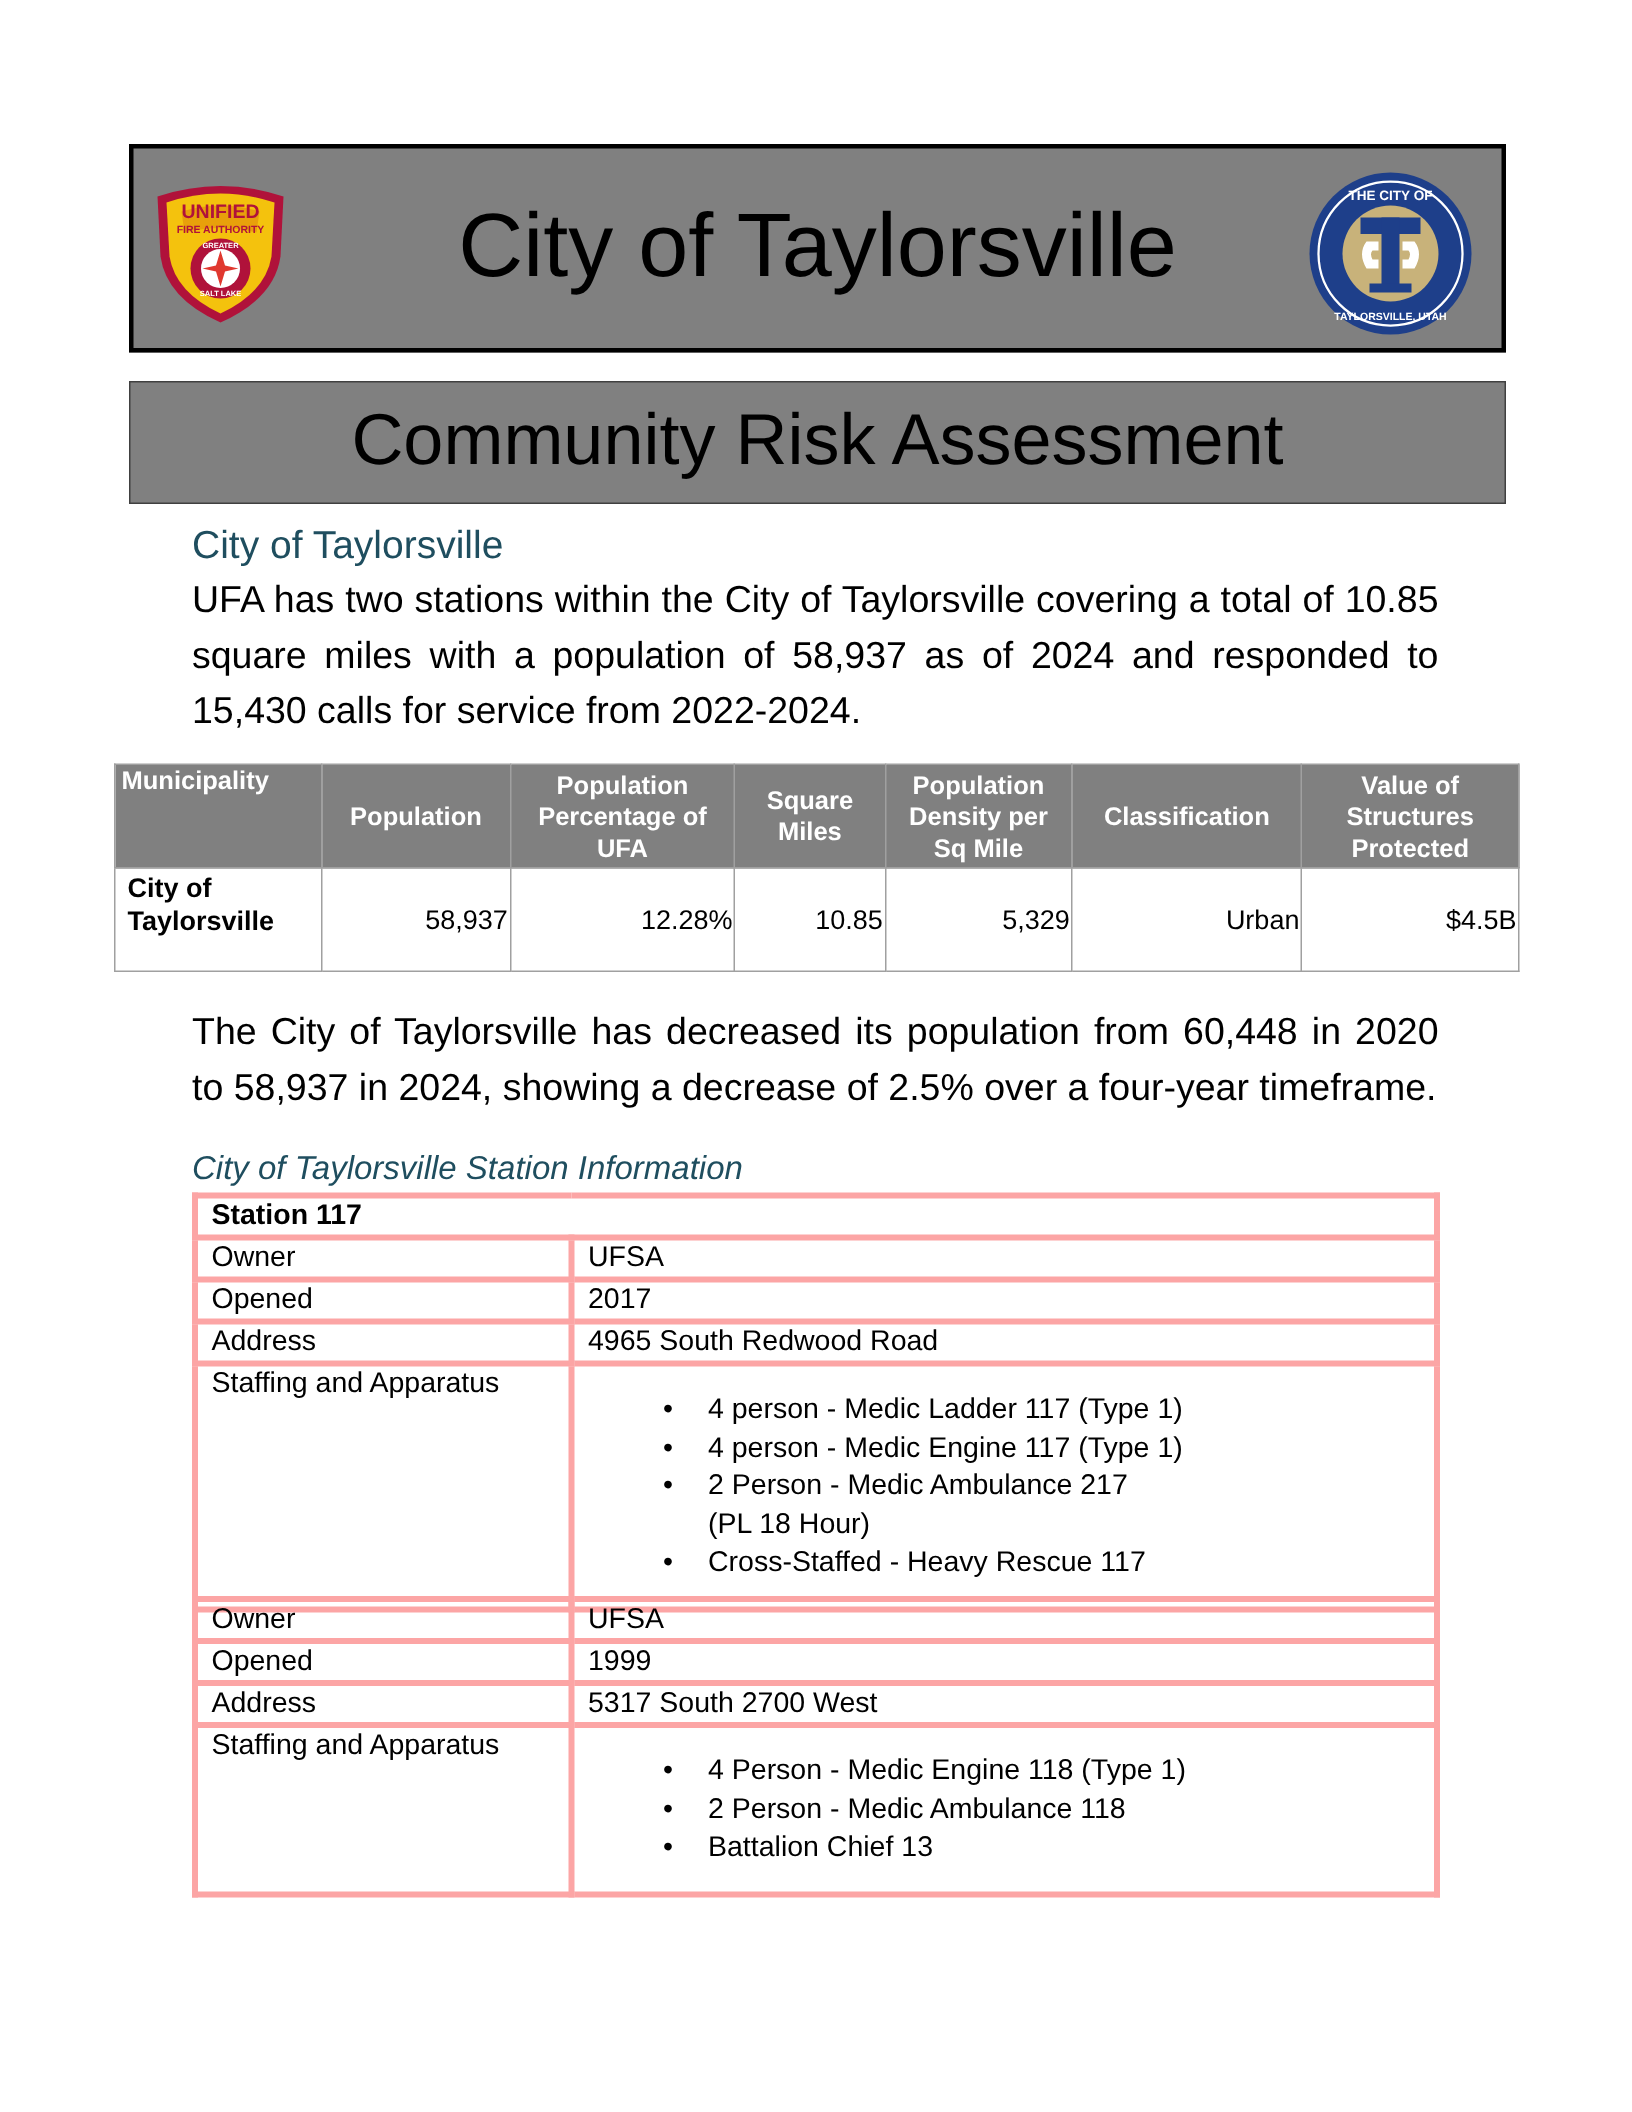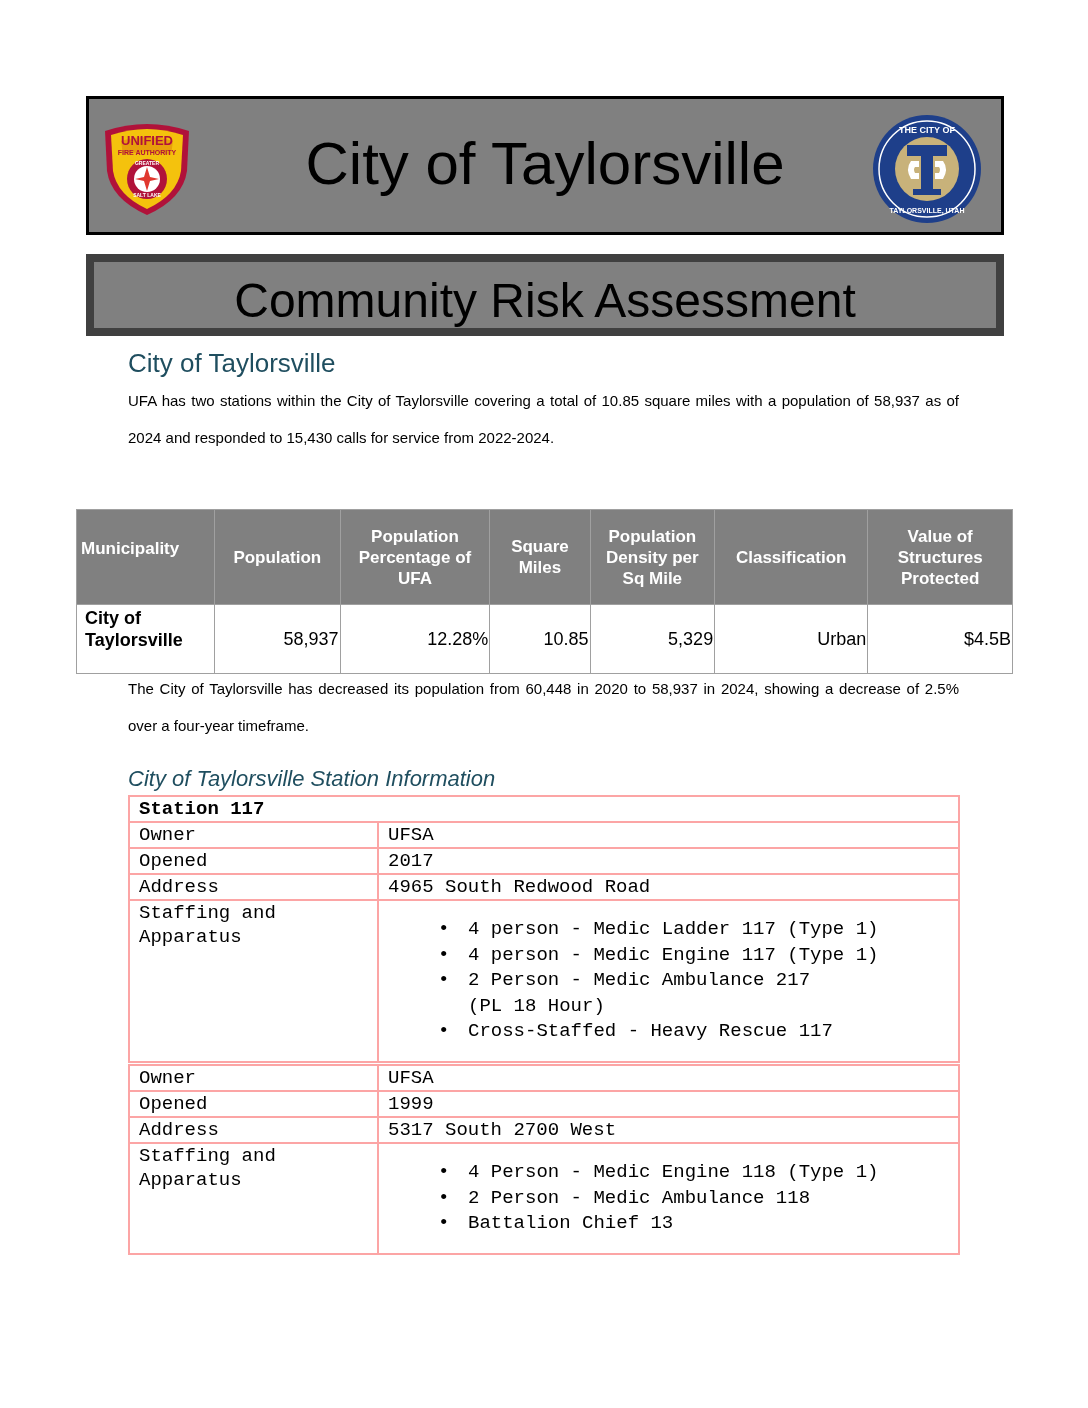--- a/index.html
+++ b/index.html
@@ -3,38 +3,38 @@
 <meta charset="utf-8">
 <style>
   html, body { margin: 0; padding: 0; background: #ffffff; }
   body { width: 1088px; height: 1408px; position: relative; font-family: "Liberation Sans", sans-serif; color: #000; overflow: hidden; }
 
   .banner-top { position: absolute; left: 86px; top: 96px; width: 918px; height: 139px; background: #808080; border: 3px solid #000; box-sizing: border-box; }
   .banner-top .title { position: absolute; left: 0; right: 0; top: 30px; text-align: center; font-size: 60px; line-height: 70px; color: #000; }
   .logo-ufa { position: absolute; left: 10px; top: 20px; width: 96px; height: 98px; }
   .logo-city { position: absolute; right: 18px; top: 14px; width: 112px; height: 112px; }
 
-  .banner-sub { position: absolute; left: 86px; top: 254px; width: 918px; height: 82px; background: #808080; border: 8px solid #404040; box-sizing: border-box; }
+  .banner-sub { position: absolute; left: 86px; top: 254px; width: 918px; height: 82px; background: #808080; border: 1px solid #404040; box-sizing: border-box; }
   .banner-sub .title { position: absolute; left: 0; right: 0; top: 10px; text-align: center; font-size: 48px; line-height: 58px; color: #000; }
 
   .section-heading { position: absolute; left: 128px; top: 348px; font-size: 26px; color: #1f4e5f; }
-  .para { position: absolute; left: 128px; width: 831px; font-size: 15px; line-height: 37px; text-align: justify; }
+  .para { position: absolute; left: 128px; width: 831px; font-size: 25px; line-height: 37px; text-align: justify; }
   .para1 { top: 382px; }
   .para2 { top: 670px; }
 
   table.summary { position: absolute; left: 76px; top: 509px; width: 937px; border-collapse: collapse; }
   table.summary th { background: #808080; color: #fff; font-weight: bold; font-size: 17px; line-height: 21px; border: 1px solid #a0a0a0; padding: 2px 4px; height: 64px; vertical-align: middle; }
-  table.summary th.left { text-align: left; vertical-align: top; padding-top: 28px; }
+  table.summary th.left { text-align: left; vertical-align: top; padding-top: 0; }
   table.summary td { font-size: 18px; text-align: right; border: 1px solid #a0a0a0; height: 64px; vertical-align: middle; }
   table.summary td.left { text-align: left; font-weight: bold; vertical-align: top; padding: 2px 8px; line-height: 22px; }
 
   .caption { position: absolute; left: 128px; top: 766px; font-size: 22px; font-style: italic; color: #1f4e5f; }
 
   table.station { position: absolute; left: 128px; width: 832px; border-collapse: collapse; font-size: 19px; }
-  table.station td { border: 2px solid #fca5a5; padding: 0 9px; line-height: 24px; vertical-align: top; font-family: Liberation Mono, monospace; }
+  table.station td { border: 4px solid #fca5a5; padding: 0 9px; line-height: 24px; vertical-align: top; }
   table.station td.head { font-weight: bold; }
   table.station td.label { width: 229px; }
   table.station ul { margin: 16px; padding: 0 0 0 64px; list-style: none; }
   table.station li { position: relative; line-height: 25.5px; }
   table.station li::before { content: "\2022"; position: absolute; left: -30px; }
   table.station li.cont::before { content: ""; }
   .st117 { top: 795px; }
   .st118 { top: 1064px; }
 </style>
 </head>

